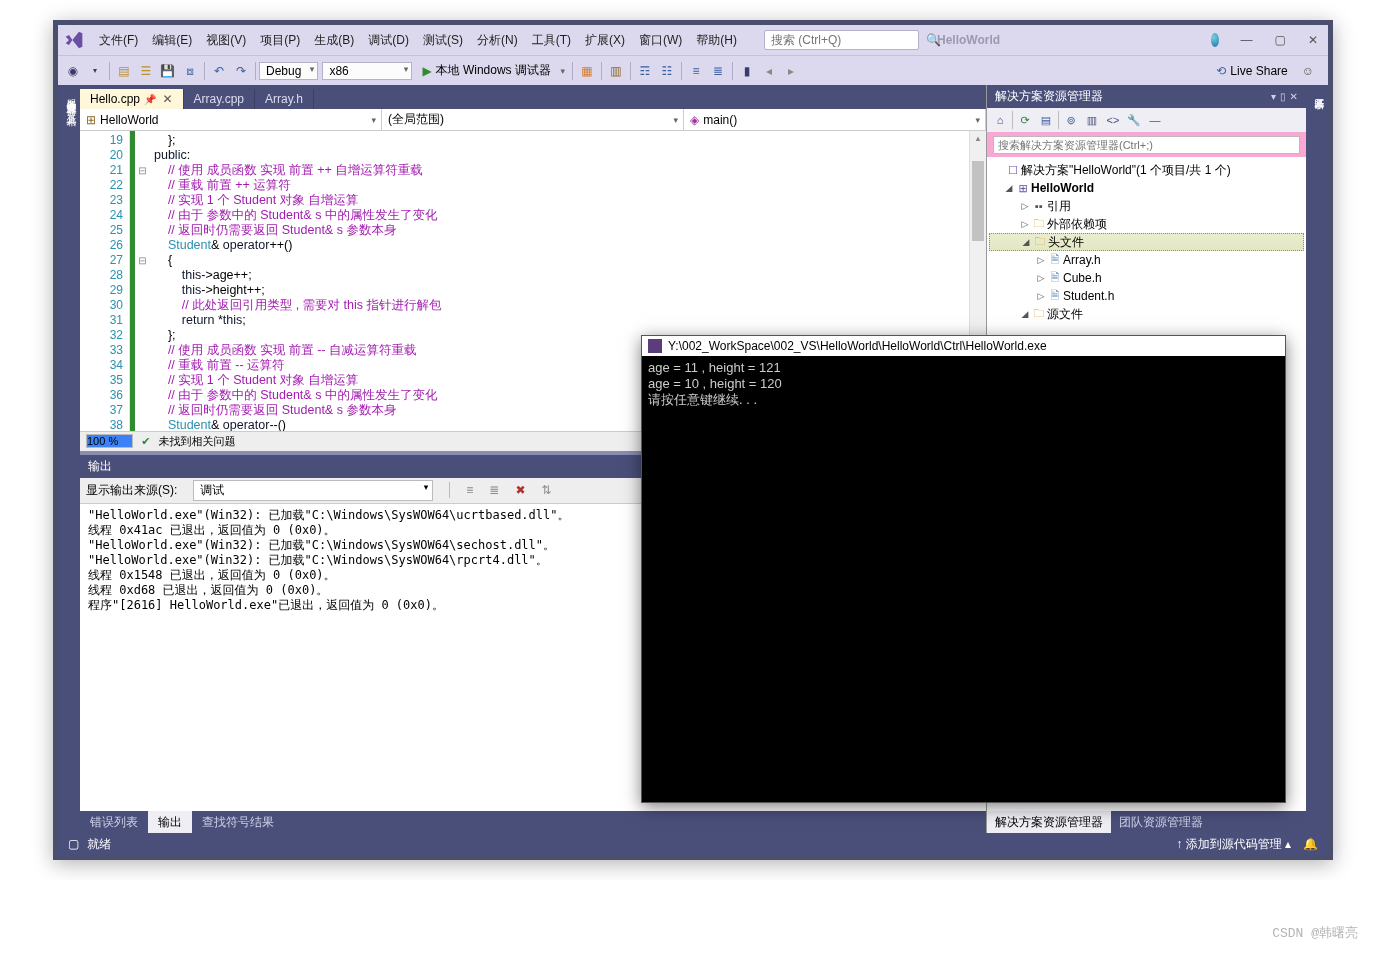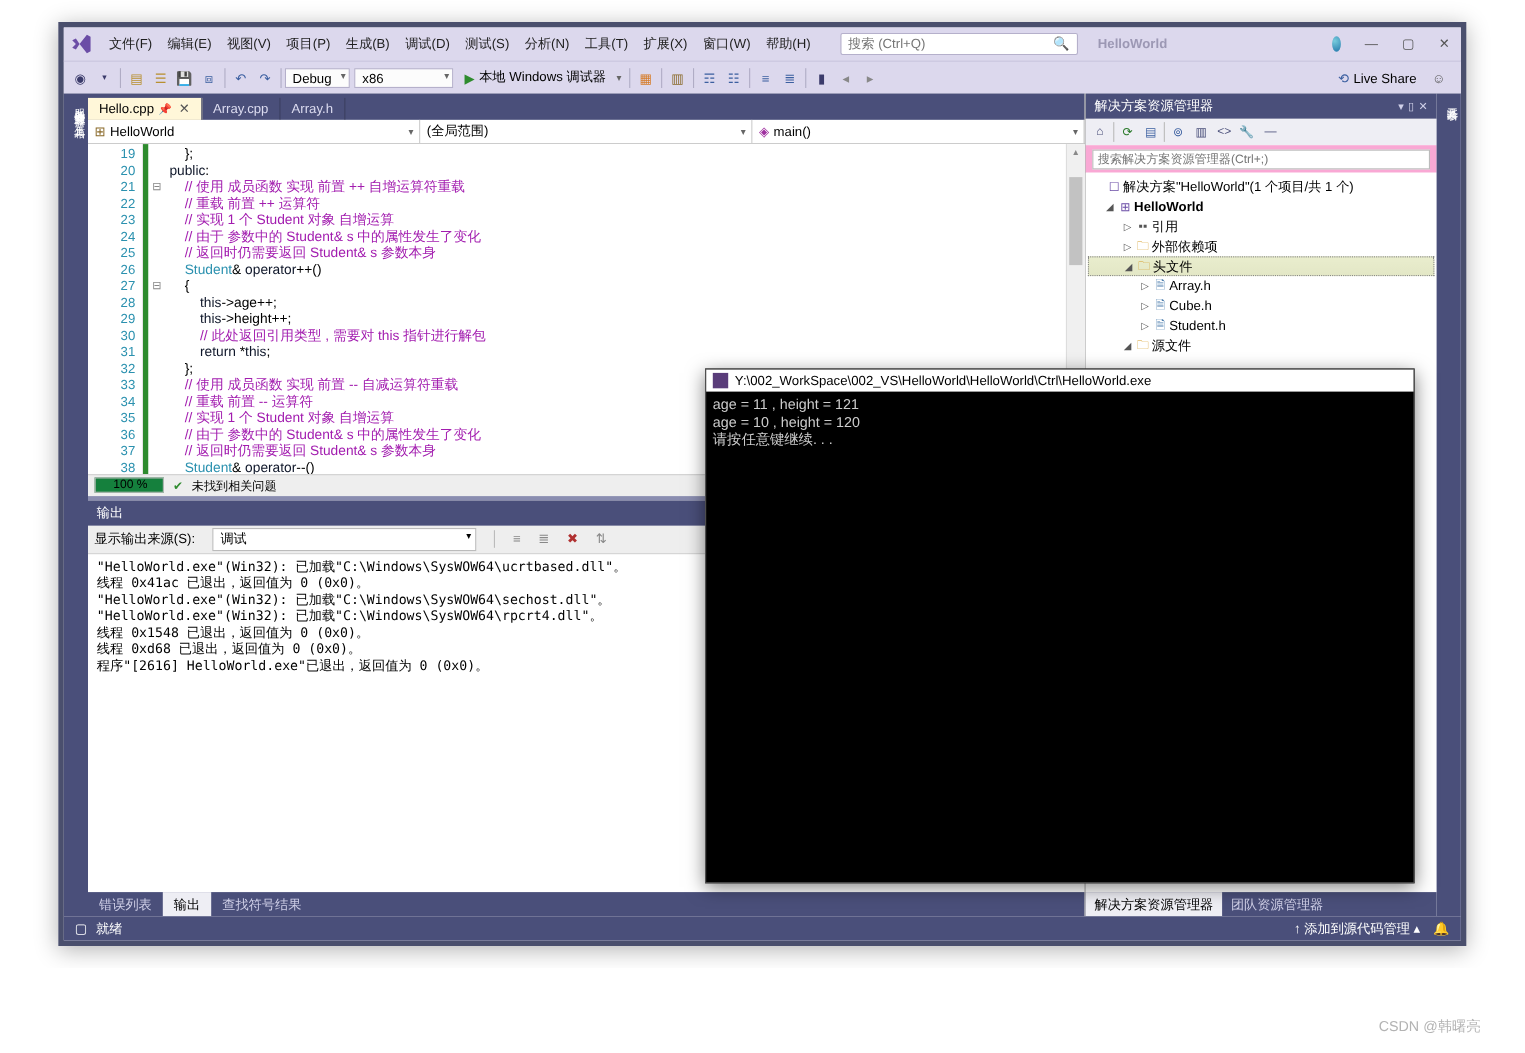--- a/index.html
+++ b/index.html
@@ -3,21 +3,21 @@
 <meta charset="utf-8">
 <style>
 * { box-sizing: border-box; margin: 0; padding: 0; font-family: "Segoe UI", "Microsoft YaHei", sans-serif; }
 body { background: #fff; overflow: hidden; }
 .outer-frame { border: 5px solid #4a4f6d; width: 1280px; height: 840px; margin: 20px auto; display: flex; flex-direction: column; position: relative; box-shadow: 0 4px 20px rgba(0,0,0,0.3); }
 
 
 .titlebar { background: #dcd8ed; height: 30px; display: flex; align-items: center; padding: 0 6px; font-size: 12px; color: #1e1e1e; }
 .titlebar .vs-logo { width: 20px; height: 20px; margin-right: 8px; }
 .titlebar .menu-item { padding: 0 7px; cursor: default; }
-.titlebar .search-box { margin-left: 20px; border: 1px solid #b5b0cb; background: #fff; padding: 2px 6px; width: 216px; display: flex; align-items: center; border-radius: 2px; }
+.titlebar .search-box { margin-left: 20px; border: 1px solid #b5b0cb; background: #fff; padding: 2px 6px; width: 155px; display: flex; align-items: center; border-radius: 2px; }
 .titlebar .search-box input { border: none; outline: none; font-size: 12px; flex: 1; background: transparent; }
 .titlebar .app-name { margin-left: 18px; color: #9c98b4; font-weight: 600; }
 .titlebar .right-controls { margin-left: auto; display: flex; align-items: center; gap: 14px; }
 .right-controls span { color: #555; padding: 0 4px; cursor: default; }
 .avatar-circle { width:18px; height:18px; border-radius:50%; background: radial-gradient(circle at 30% 30%, #7cd, #27a); }
 
 
 .toolbar { background: #dcd8ed; height: 30px; display: flex; align-items: center; padding: 0 4px; border-top: 1px solid #c6c1db; font-size: 12px; }
 .toolbar .tb-btn { width: 22px; height: 22px; display: inline-flex; align-items: center; justify-content: center; color: #3b3b6b; cursor: default; }
 .toolbar .tb-sep { width: 1px; height: 18px; background: #b0acc5; margin: 0 3px; }
@@ -91,21 +91,21 @@
 
 .status-bar { height: 22px; background: #4a4f7a; color: #fff; font-size: 12px; display: flex; align-items: center; padding: 0 10px; }
 .status-bar .right { margin-left: auto; display: flex; align-items: center; gap: 12px; }
 
 
 .console-win { position: absolute; left: 583px; top: 310px; width: 645px; height: 468px; background: #000; color: #ccc; font-family: "NSimSun", Consolas, monospace; font-size: 13px; border: 1px solid #555; box-shadow: 0 4px 16px rgba(0,0,0,0.5); display:flex; flex-direction:column; z-index: 50;}
 .console-title { background: #fff; color: #000; font-size: 12px; padding: 3px 6px; display: flex; align-items: center; gap:6px; font-family:"Segoe UI", sans-serif; }
 .console-ico { width: 14px; height: 14px; background: #5a3d7a; display: inline-block; }
 .console-body { flex:1; padding: 4px 6px; white-space: pre; line-height: 16px; }
 
-.watermark { position: fixed; right: 40px; bottom: 15px; font-size: 13px; color: rgba(128,128,128,0.6); font-family: Liberation Sans, sans-serif; text-align: right; }
+.watermark { position: fixed; right: 28px; bottom: 15px; font-size: 13px; color: rgba(128,128,128,0.6); font-family: Liberation Mono, monospace; text-align: right; }
 </style>
 </head>
 <body>
 
 <div class="outer-frame">
 
   <div class="titlebar">
     <svg class="vs-logo" viewBox="0 0 24 24">
         <path fill="#6b4da6" d="M18 2l-8 10 8 10 4-2V4l-4-2zM2 8l4-2 4 6-4 6-4-2 4-4-4-4z"></path>
       </svg>
@@ -252,21 +252,21 @@
             <div></div>
           </div>
         <div class="code-text" id="code"><div>    };</div><div></div><div><span class="kw">public</span>:</div><div><span class="cm">    // 使用 成员函数 实现 前置 ++ 自增运算符重载</span></div><div><span class="cm">    // 重载 前置 ++ 运算符</span></div><div><span class="cm">    // 实现 1 个 Student 对象 自增运算</span></div><div><span class="cm">    // 由于 参数中的 Student&amp; s 中的属性发生了变化</span></div><div><span class="cm">    // 返回时仍需要返回 Student&amp; s 参数本身</span></div><div>    <span style="color:#2b91af;">Student</span>&amp; <span class="kw">operator</span>++()</div><div>    {</div><div>        <span class="kw">this</span>-&gt;age++;</div><div>        <span class="kw">this</span>-&gt;height++;</div><div><span class="cm">        // 此处返回引用类型 , 需要对 this 指针进行解包</span></div><div>        <span class="kw">return</span> *<span class="kw">this</span>;</div><div>    };</div><div></div><div><span class="cm">    // 使用 成员函数 实现 前置 -- 自减运算符重载</span></div><div><span class="cm">    // 重载 前置 -- 运算符</span></div><div><span class="cm">    // 实现 1 个 Student 对象 自增运算</span></div><div><span class="cm">    // 由于 参数中的 Student&amp; s 中的属性发生了变化</span></div><div><span class="cm">    // 返回时仍需要返回 Student&amp; s 参数本身</span></div><div>    <span style="color:#2b91af;">Student</span>&amp; <span class="kw">operator</span>--()</div><div></div></div>
         <div class="code-scroll-v">
             <div class="thumb"></div>
             <div style="position:absolute;top:2px;left:0;right:0;text-align:center;font-size:9px;color:#888;">▴</div>
             <div style="position:absolute;bottom:2px;left:0;right:0;text-align:center;font-size:9px;color:#888;">▾</div>
           </div>
       </div>
       <div class="zoom-bar">
-        <span style="border:1px solid #bbb;padding:0 14px 0 16px;background:#15803d;position:relative;">100 %</span>
+        <span style="border:1px solid #bbb;padding:0 14px 0 0;background:#3b82f6;position:relative;">100 %</span>
         <span class="ok-ico">✔</span>
         <span>未找到相关问题</span>
       </div>
 
       <div style="height:4px;background:#8a8db0;"></div>
       <div class="out-title">
           <span>输出</span>
         </div>
       <div class="out-toolbar">
         <span>显示输出来源(S):</span>

